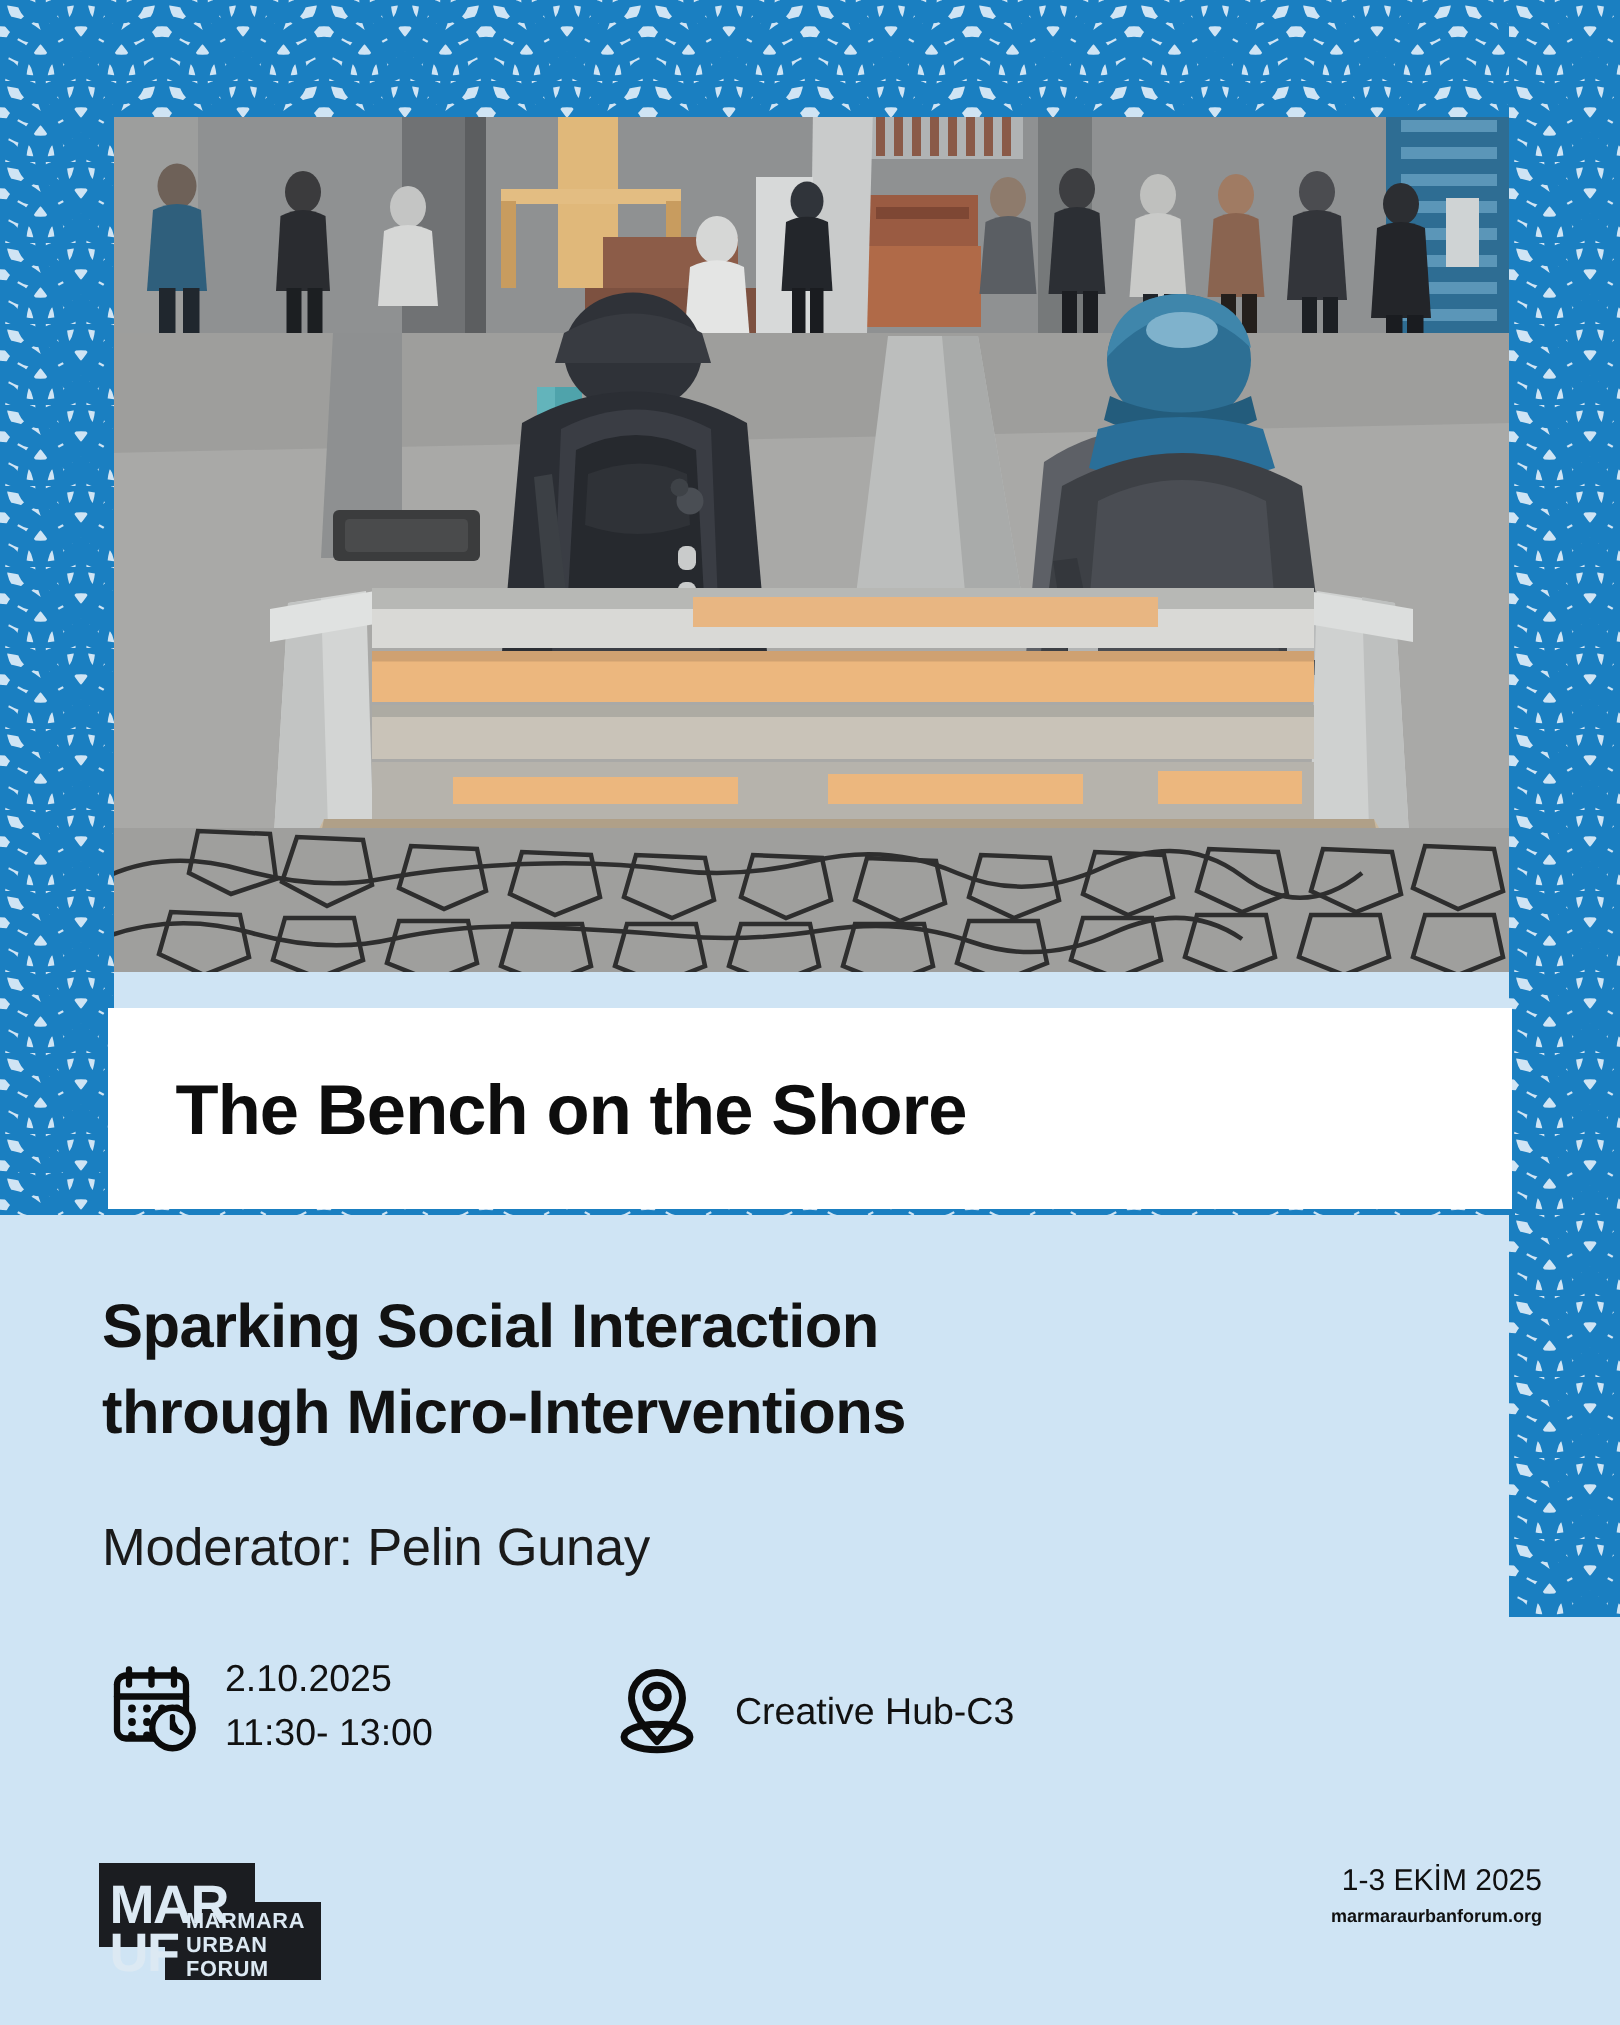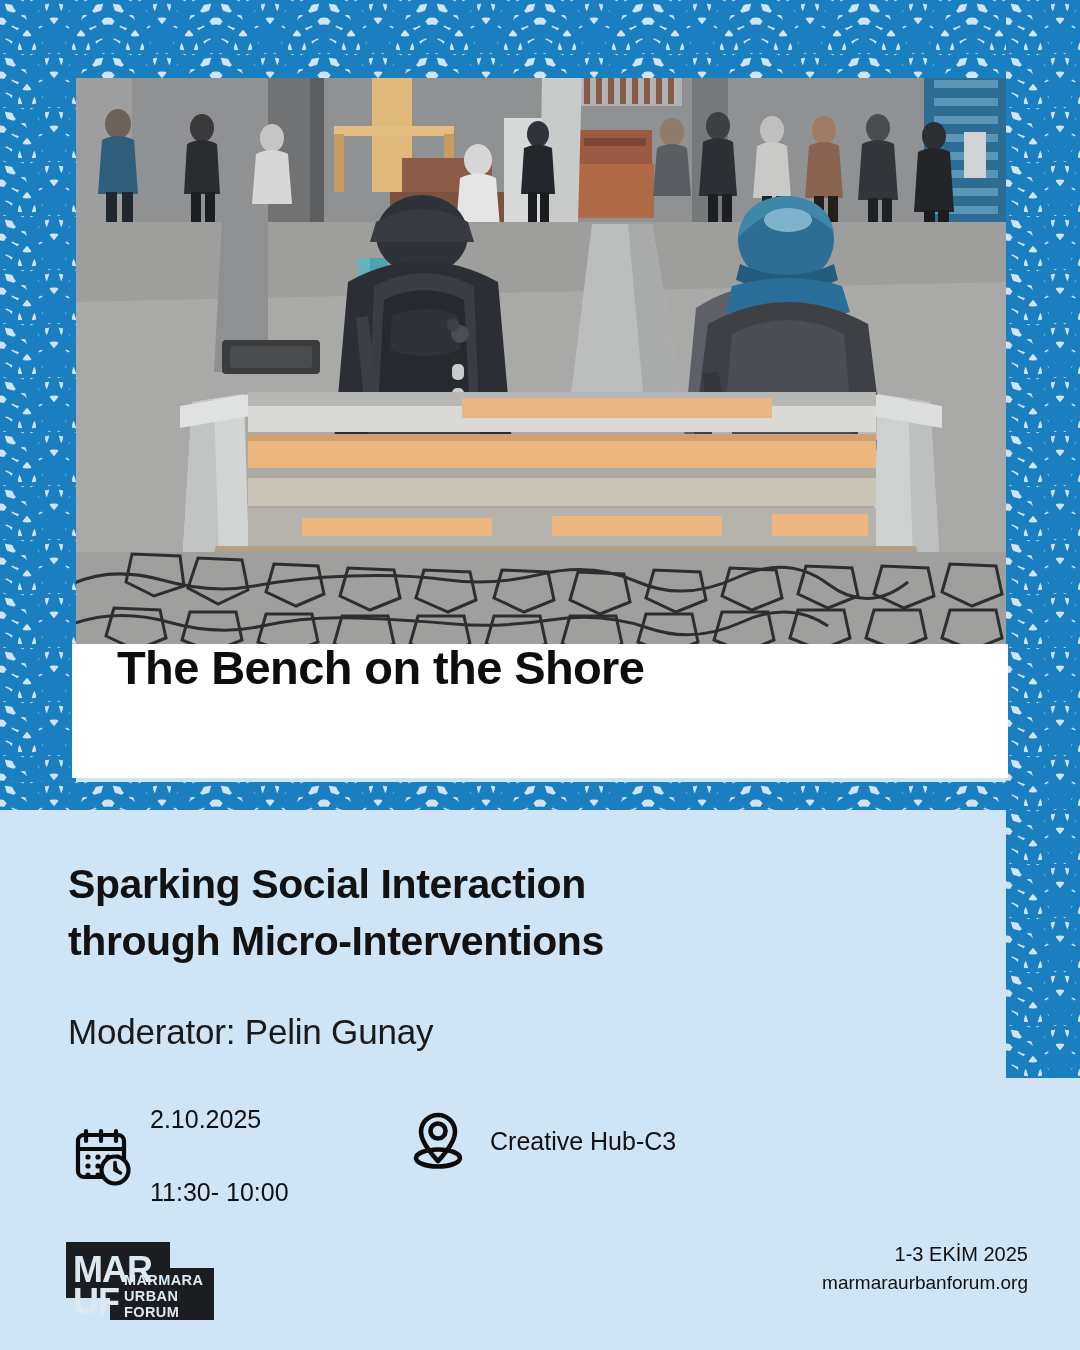--- a/index.html
+++ b/index.html
@@ -32,23 +32,23 @@
 
   
   #photo{
     position:absolute;left:72px;top:72px;width:936px;height:576px;
     overflow:hidden;background:#9a9a9a;
   }
   #photo svg{display:block;}
 
   
   #title-band{
-    position:absolute;left:72px;top:644px;width:936px;height:134px;
+    position:absolute;left:72px;top:672px;width:936px;height:134px;
     background:#ffffff;
-    display:flex;align-items:flex-start;
+    display:flex;align-items:center;
   }
   #title-text{
     font-size:47px;font-weight:bold;color:#0d0d0d;
     letter-spacing:-0.6px;margin-left:45px;line-height:1;
   }
 
   
   #headline{
     position:absolute;left:68px;top:856px;width:760px;
     font-size:41px;font-weight:bold;color:#121212;
@@ -59,33 +59,33 @@
     font-size:35px;font-weight:normal;color:#1a1a1a;
     letter-spacing:-0.2px;
   }
 
   
   #meta-row{position:absolute;left:70px;top:1102px;width:900px;height:90px;}
   .meta-item{position:absolute;display:flex;align-items:center;}
   #meta-date{left:0px;top:0px;}
   #meta-place{left:338px;top:8px;}
   .meta-icon{flex:0 0 auto;display:block;}
-  .meta-lines{margin-left:18px;display:flex;flex-direction:column;justify-content:center;gap:37px;}
+  .meta-lines{margin-left:18px;display:flex;flex-direction:column;justify-content:center;}
   .meta-line{font-size:25px;color:#111;line-height:1.42;white-space:nowrap;}
   #place-label{margin-left:22px;font-size:25px;color:#111;white-space:nowrap;}
 
   
   #logo{position:absolute;left:66px;top:1242px;width:135px;height:78px;}
   #logo svg{display:block;}
 
   #footer-right{
     position:absolute;right:52px;top:1240px;text-align:right;
   }
   .f-line{font-size:20px;color:#101010;line-height:1.44;white-space:nowrap;}
-  .f-line.small{font-size:19px;}
+  .f-line.small{font-size:12px;font-weight:bold;}
 </style>
 </head>
 <body>
 
 <div id="poster">
 
   <div id="photo">
     <svg width="936" height="576" viewBox="0 0 936 576" xmlns="http://www.w3.org/2000/svg">
       <defs>
         <clipPath id="pclip">
@@ -396,21 +396,21 @@
           <circle cx="18" cy="50" r="2.6"></circle>
             <circle cx="28" cy="50" r="2.6"></circle>
         </g>
         <circle cx="45" cy="45" r="13.5" fill="#cfe4f4" stroke="#0b0b0b" stroke-width="4.2"></circle>
         <g stroke="#0b0b0b" stroke-width="3.6" stroke-linecap="round">
           <path d="M45 37.5 v7.5 l5.5 3"></path>
         </g>
       </svg>
       <div class="meta-lines">
         <div class="meta-line">2.10.2025</div>
-        <div class="meta-line">11:30- 10:00</div>
+        <div class="meta-line">11:30- 13:00</div>
       </div>
     </div>
 
     <div class="meta-item" id="meta-place">
       <svg class="meta-icon" width="60" height="62" viewBox="0 0 60 62" xmlns="http://www.w3.org/2000/svg">
         <path d="M30 5 a17 17 0 0 0 -17 17 c0 12 17 29 17 29 s17 -17 17 -29 a17 17 0 0 0 -17 -17 z" fill="none" stroke="#0b0b0b" stroke-width="4.6" stroke-linejoin="round"></path>
         <circle cx="30" cy="21" r="7.5" fill="none" stroke="#0b0b0b" stroke-width="4.6"></circle>
         <ellipse cx="30" cy="48" rx="22" ry="8.5" fill="none" stroke="#0b0b0b" stroke-width="4.6"></ellipse>
       </svg>
       <div id="place-label">Creative Hub-C3</div>

